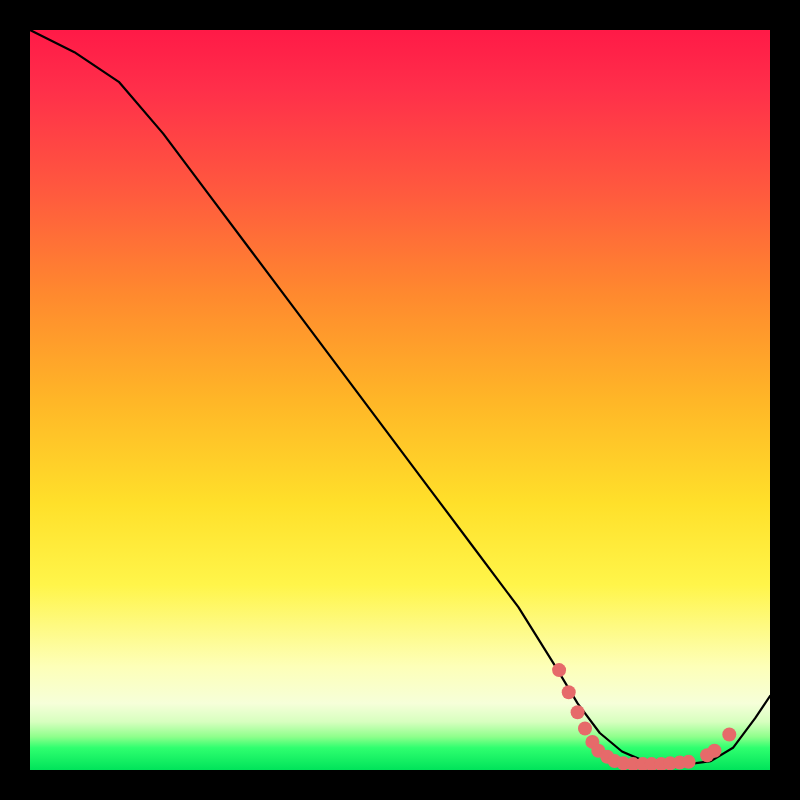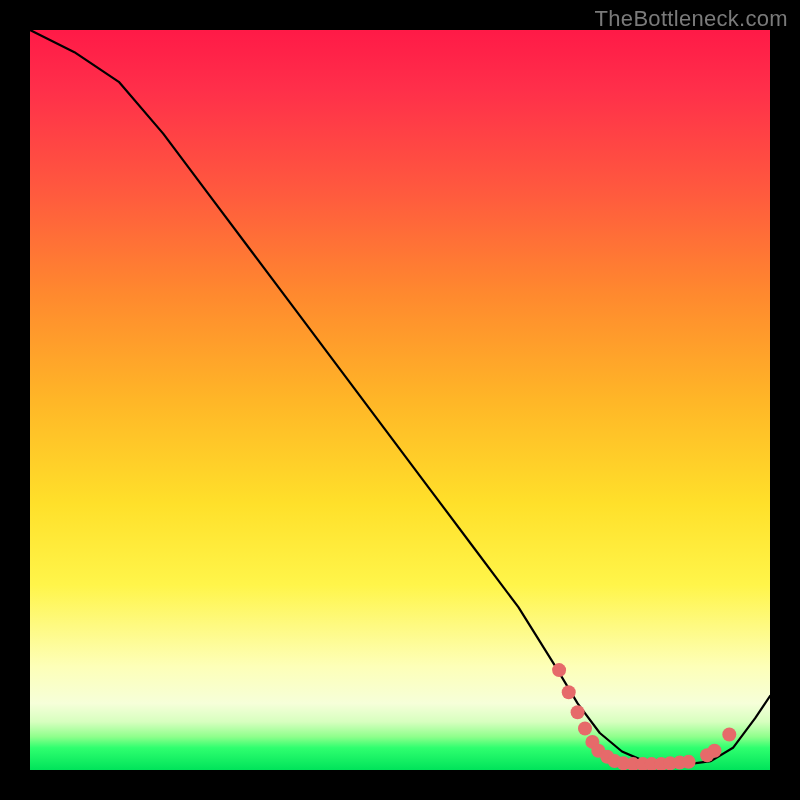--- a/index.html
+++ b/index.html
@@ -56,21 +56,20 @@
     left: 0;
     top: 0;
     width: 740px;
     height: 740px;
   }
 </style>
 </head>
 <body>
 
 <div class="frame">
-  <div class="watermark">TheBottleneck.com</div>
 
   <div class="plot-area">
     <svg class="curve" viewBox="0 0 740 740" preserveAspectRatio="none">
       <path id="curve-path" fill="none" stroke="#000" stroke-width="2.2" stroke-linecap="round" stroke-linejoin="round" d="M0.00 0.00 L44.40 22.20 L88.80 51.80 L133.20 103.60 L177.60 162.80 L222.00 222.00 L266.40 281.20 L310.80 340.40 L355.20 399.60 L399.60 458.80 L444.00 518.00 L488.40 577.20 L525.40 636.40 L547.60 673.40 L569.80 703.00 L592.00 721.50 L614.20 731.12 L636.40 734.08 L658.60 734.08 L680.80 731.12 L703.00 717.80 L725.20 688.20 L740.00 666.00"></path>
       <g id="markers-group">
           <circle cx="529.10" cy="640.10" r="7" fill="#e66a6a"></circle>
           <circle cx="538.72" cy="662.30" r="7" fill="#e66a6a"></circle>
           <circle cx="547.60" cy="682.28" r="7" fill="#e66a6a"></circle>
           <circle cx="555.00" cy="698.56" r="7" fill="#e66a6a"></circle>
           <circle cx="562.40" cy="711.88" r="7" fill="#e66a6a"></circle>

